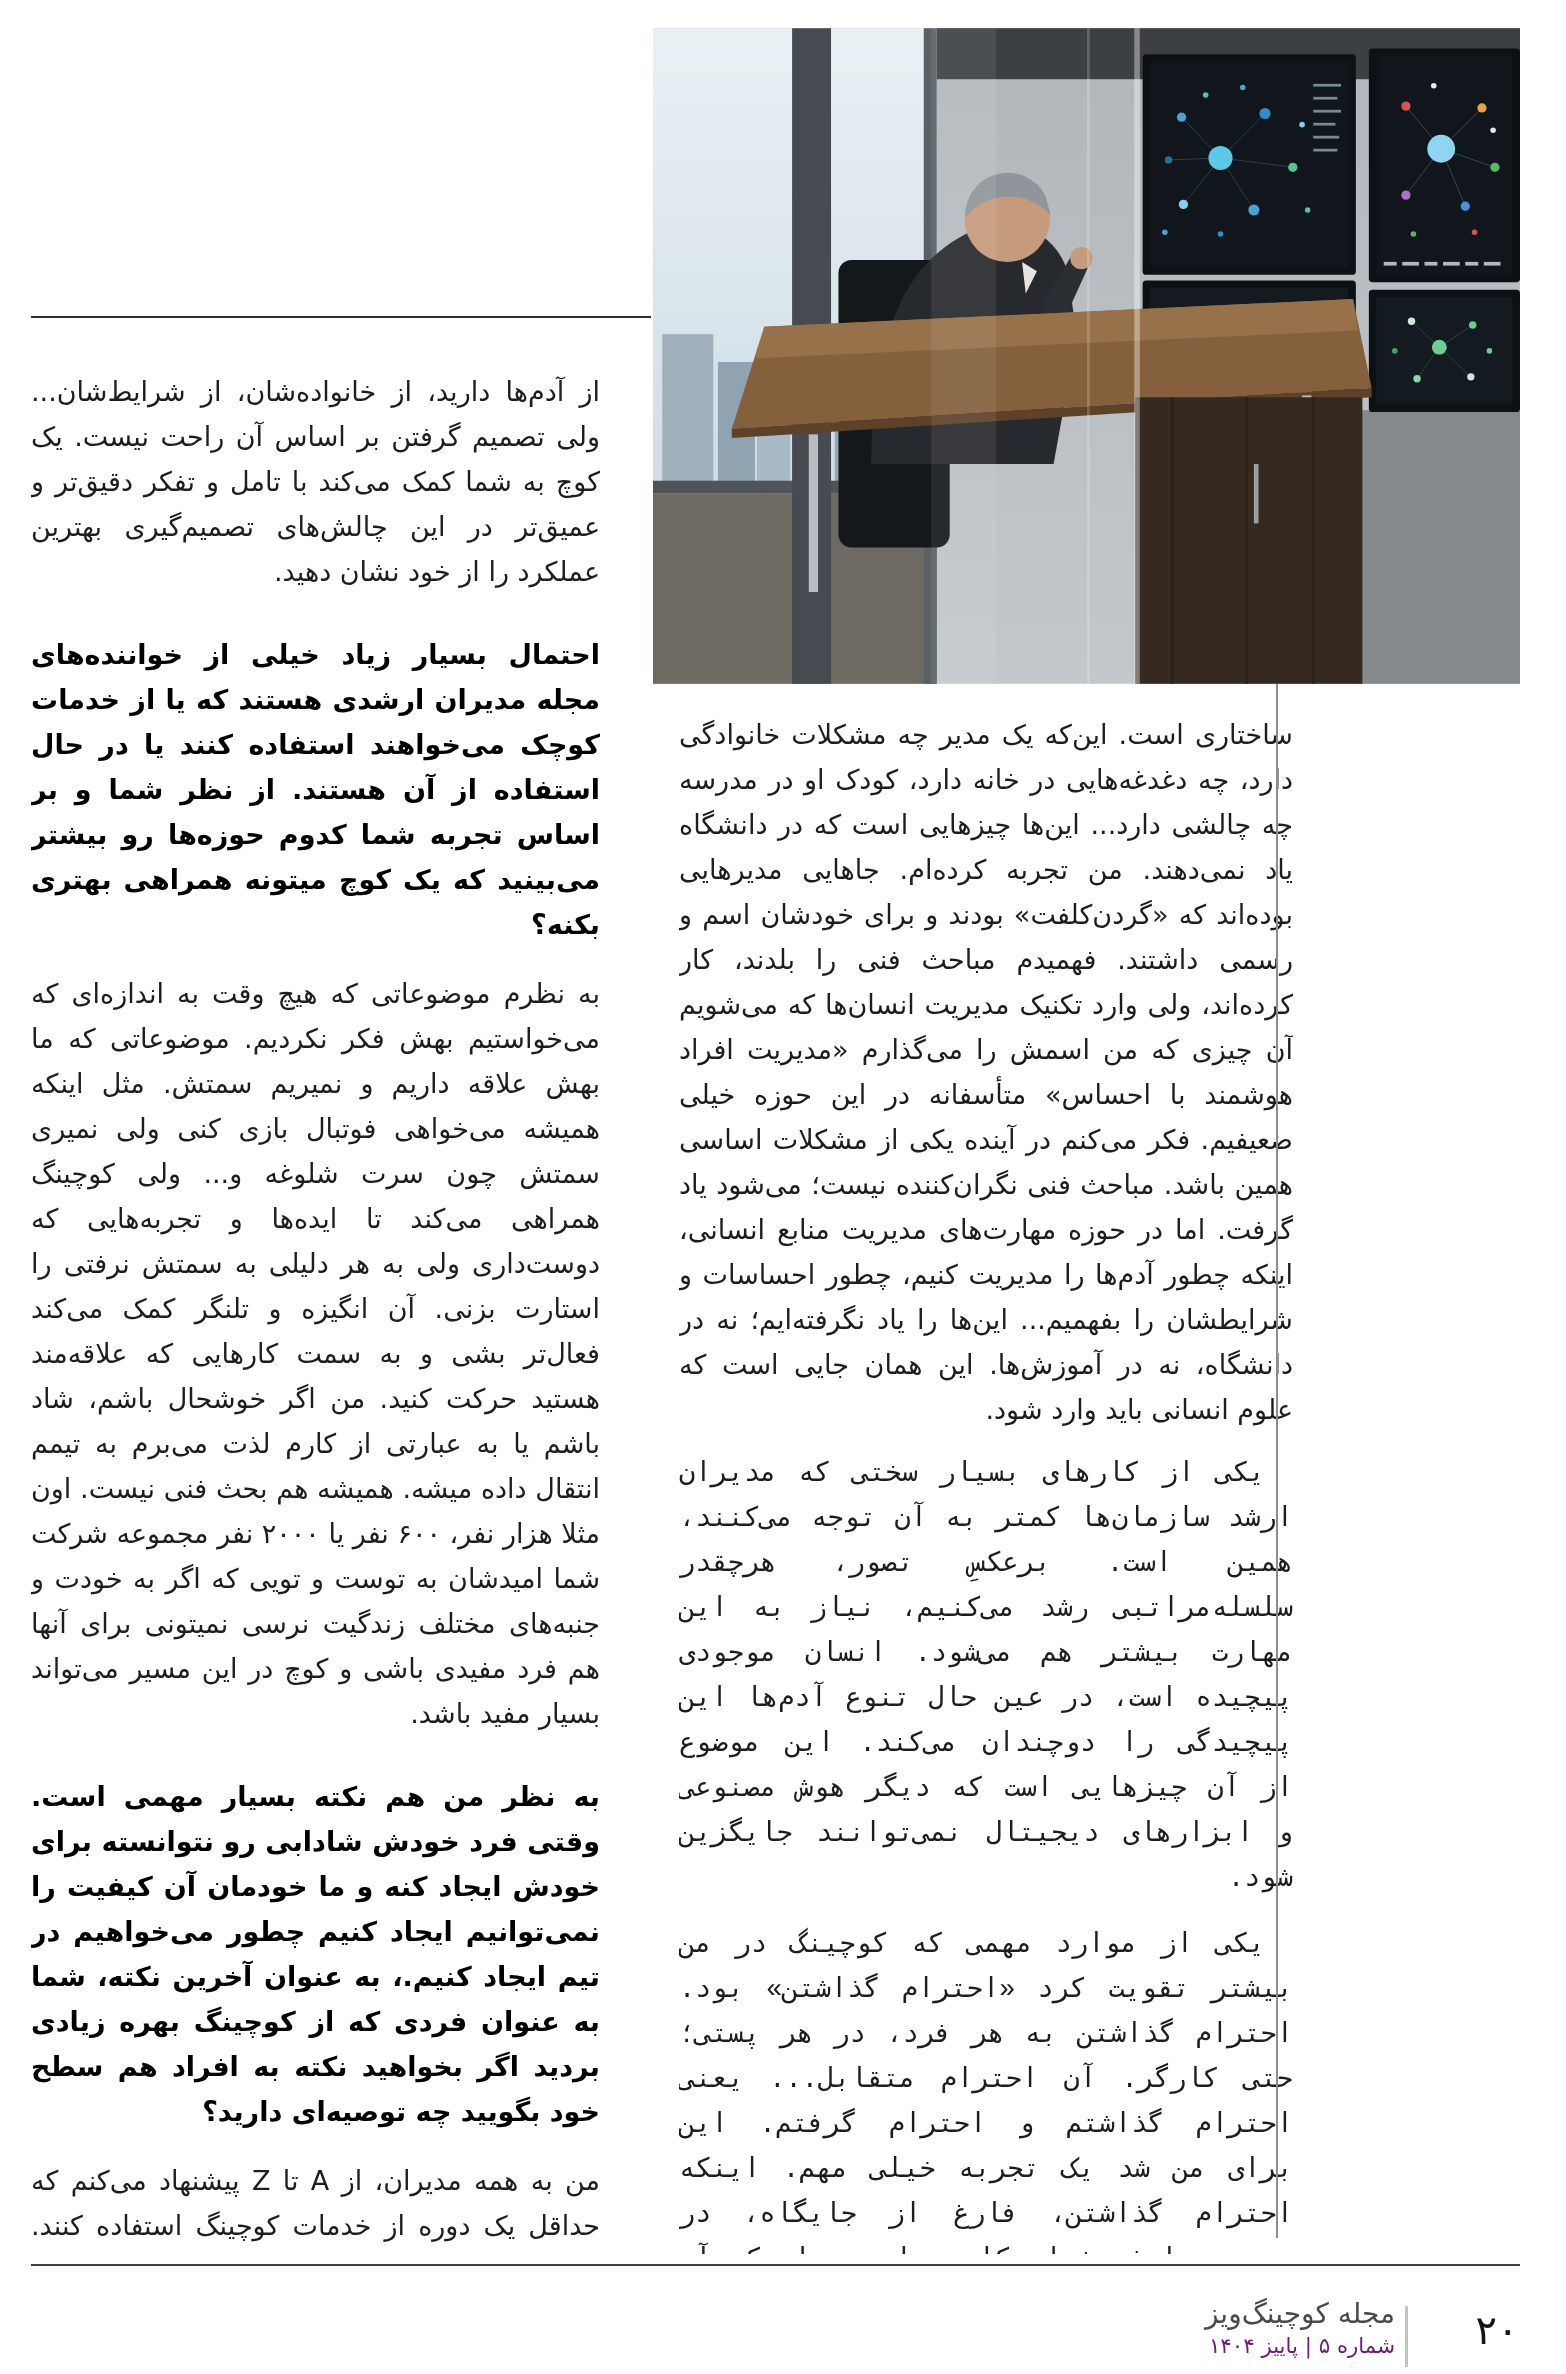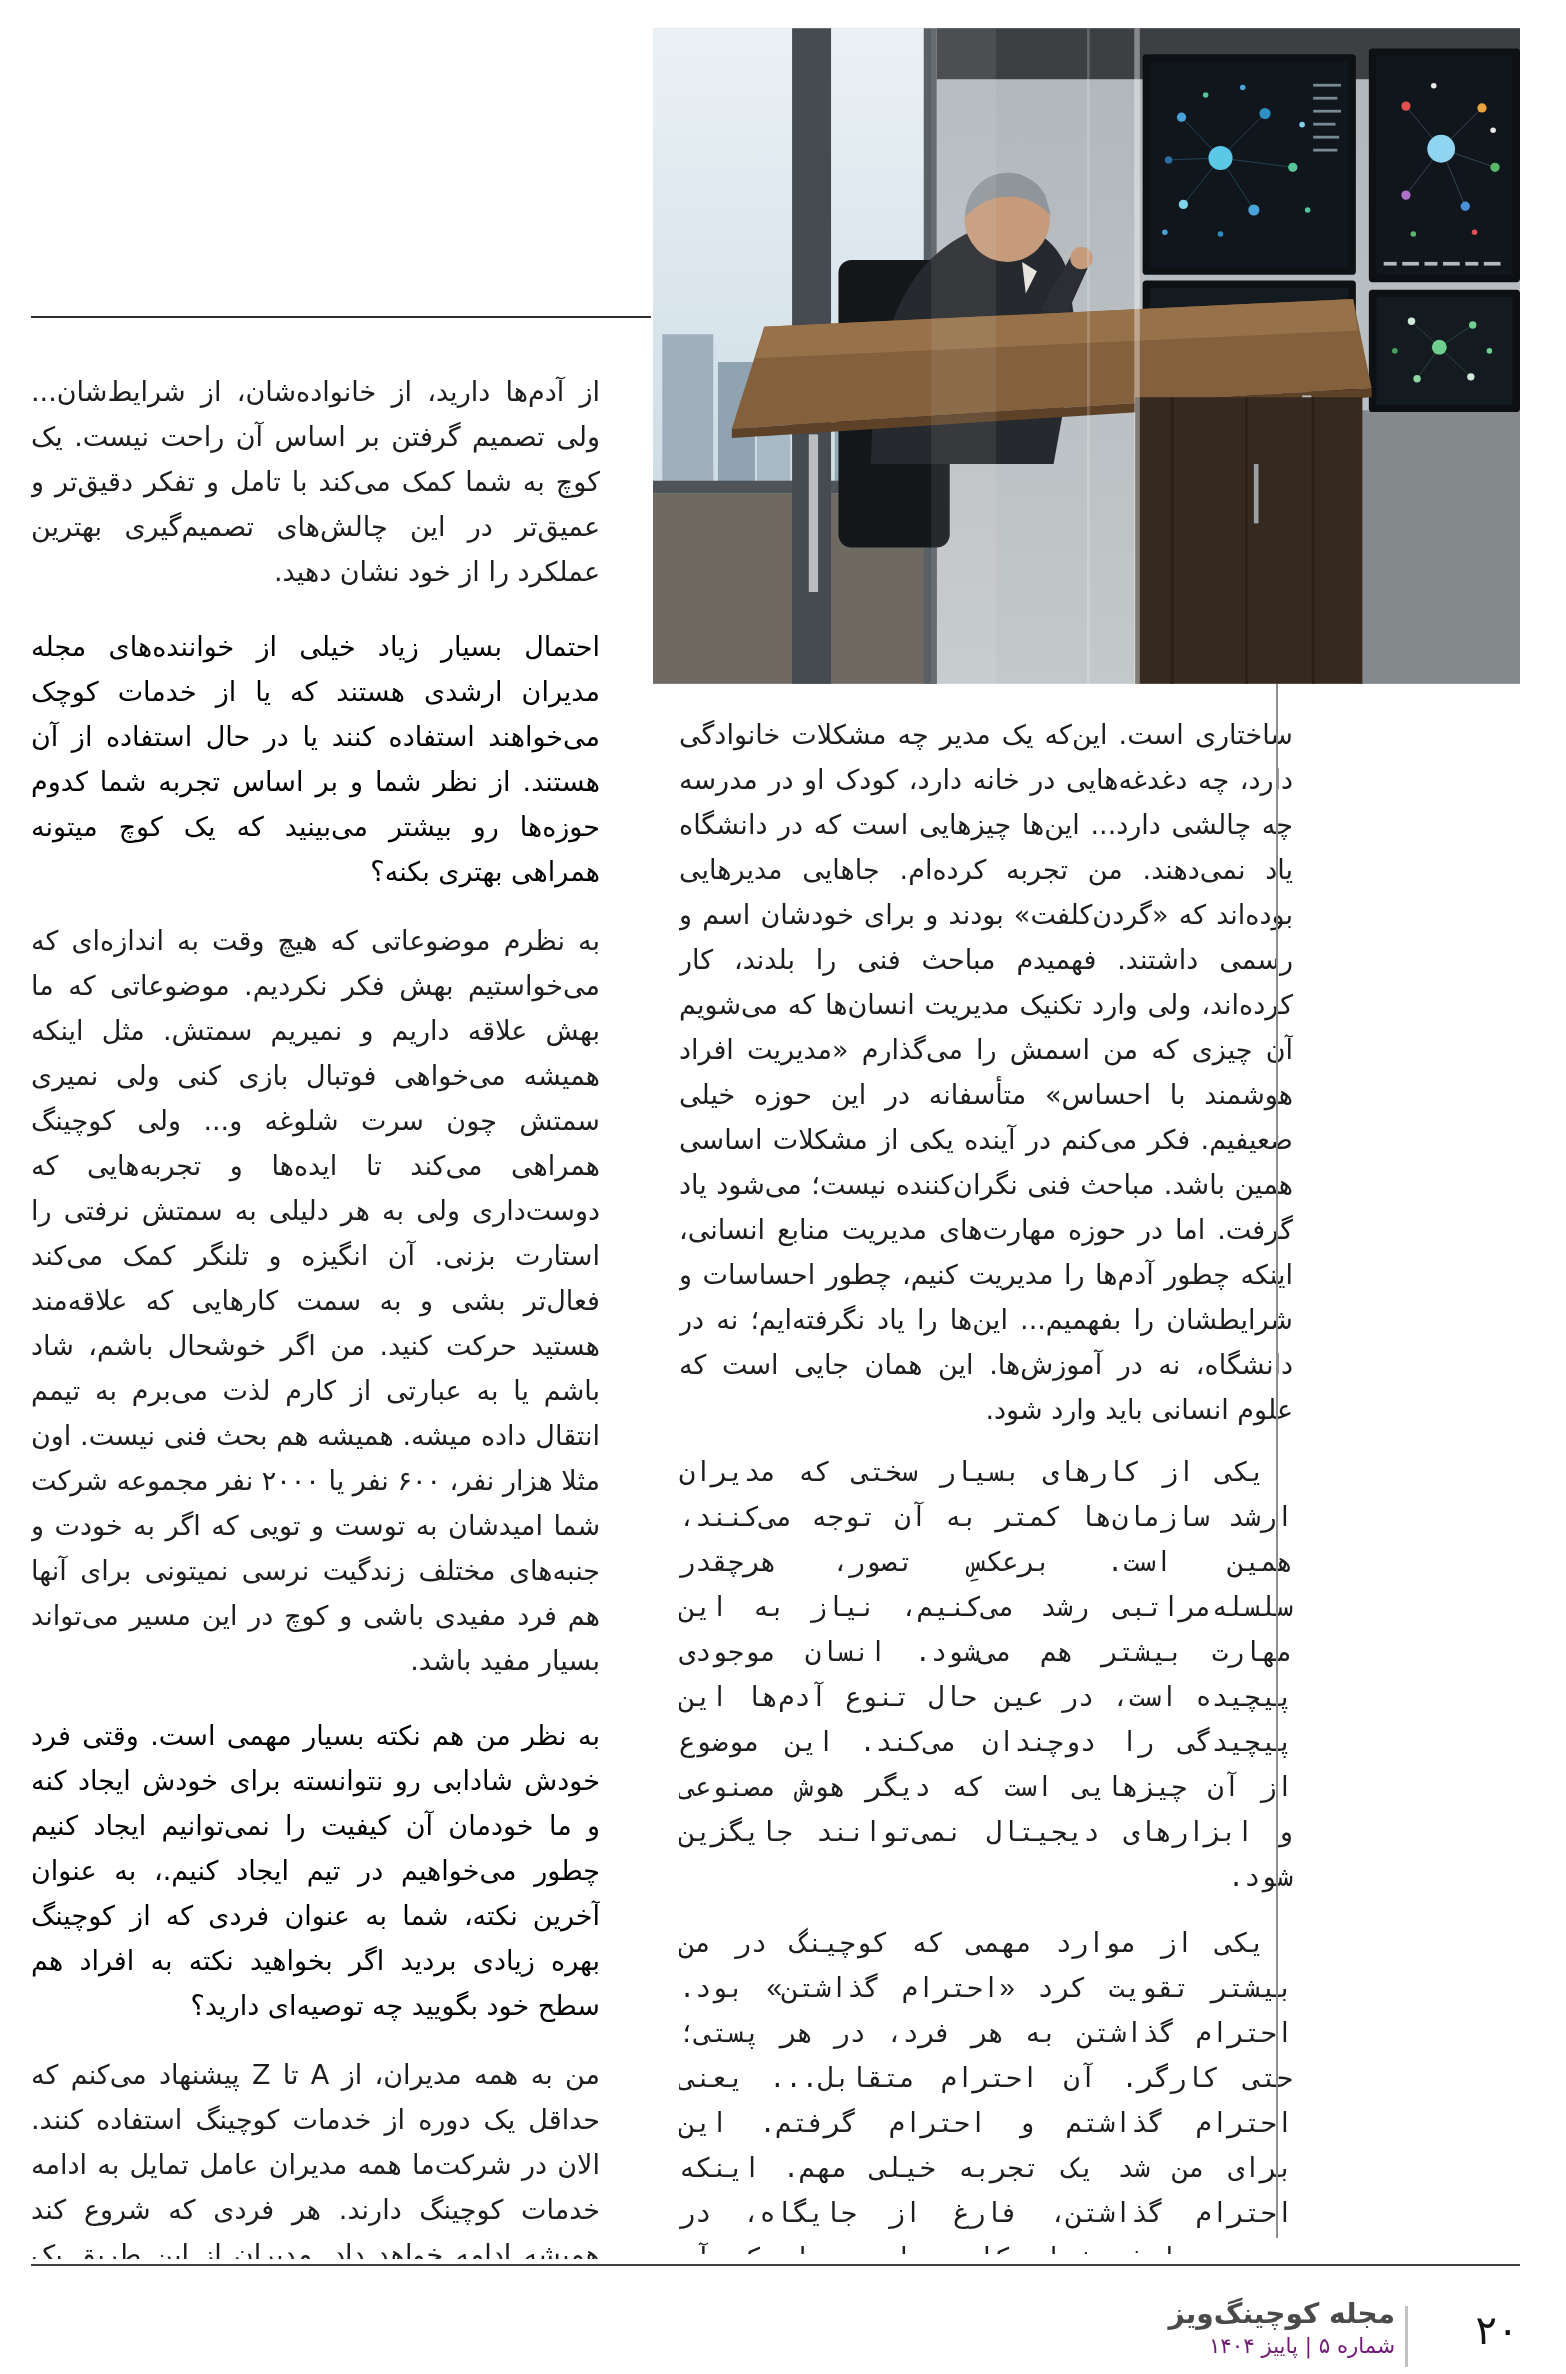--- a/index.html
+++ b/index.html
@@ -13,28 +13,28 @@
   .photo{position:absolute;left:654px;top:28px;width:867px;height:656px;margin:0;padding:0;}
   .photo svg{display:block;}
   
   .col{
     position:absolute;text-align:justify;color:#1d1d1f;
     font-size:27px;line-height:45px;overflow:hidden;
   }
   .col-left{left:32px;top:369px;width:569px;height:1890px;}
   .col-right{left:680px;top:712px;width:614px;height:1542px;}
   .col p{margin:0 0 20.4px 0;}
-  .col p.question{font-weight:normal;color:#000;margin:30px 0 24px 0;letter-spacing:0;}
+  .col p.question{font-weight:bold;color:#000;margin:38px 0 24px 0;letter-spacing:0;}
   .col-right p.indent{text-indent:28px;font-family:Liberation Mono, monospace;}
   
   .divider-v{position:absolute;left:1277px;top:684px;width:1.9px;height:1554px;background:#8d8d8d;}
   
   .footer-rule{position:absolute;left:32px;top:2264px;width:1489px;height:1.9px;background:#3f3f3f;}
   .footer-meta{position:absolute;right:171px;top:2297px;width:297px;text-align:right;}
-  .mag-title{font-size:28px;font-weight:bold;color:#4a4a4a;line-height:33px;}
+  .mag-title{font-size:28px;font-weight:normal;color:#4a4a4a;line-height:33px;}
   .issue{font-size:21.3px;color:#701a75;line-height:28px;margin-top:1.9px;}
   .footer-bar{position:absolute;left:1406px;top:2306px;width:2.8px;height:61px;background:#c2c2c2;}
   .page-num{position:absolute;left:1469px;top:2306px;width:58px;text-align:center;
     font-size:40px;font-weight:normal;color:#141414;line-height:48px;}
 </style>
 </head>
 <body>
 
 <div class="page">
 

